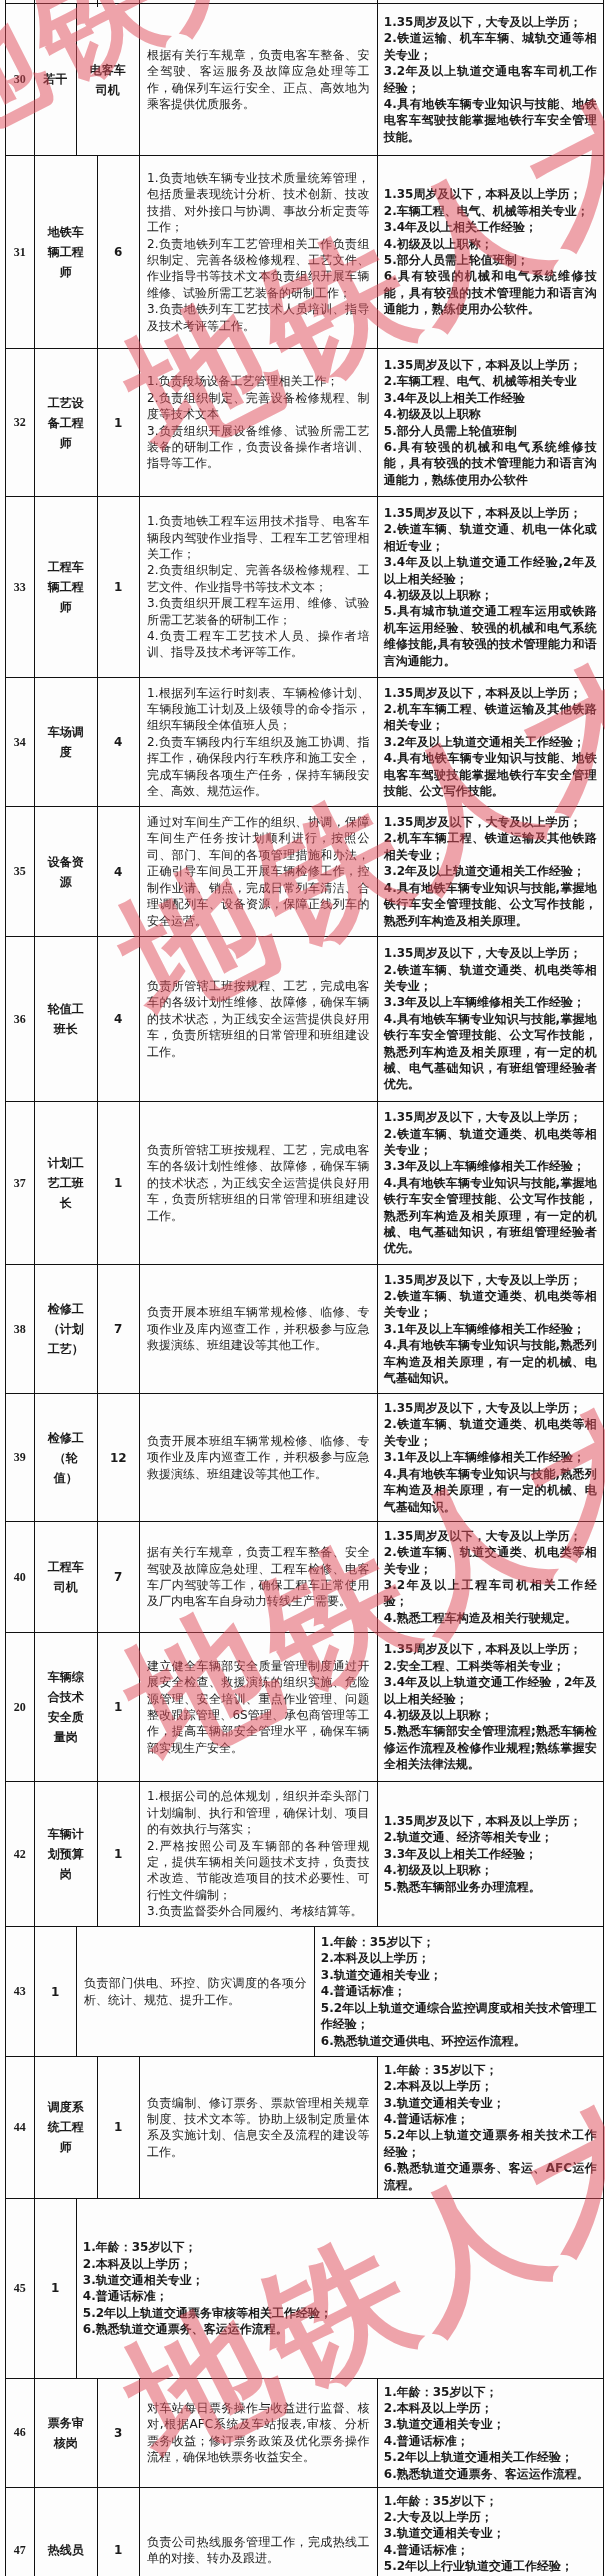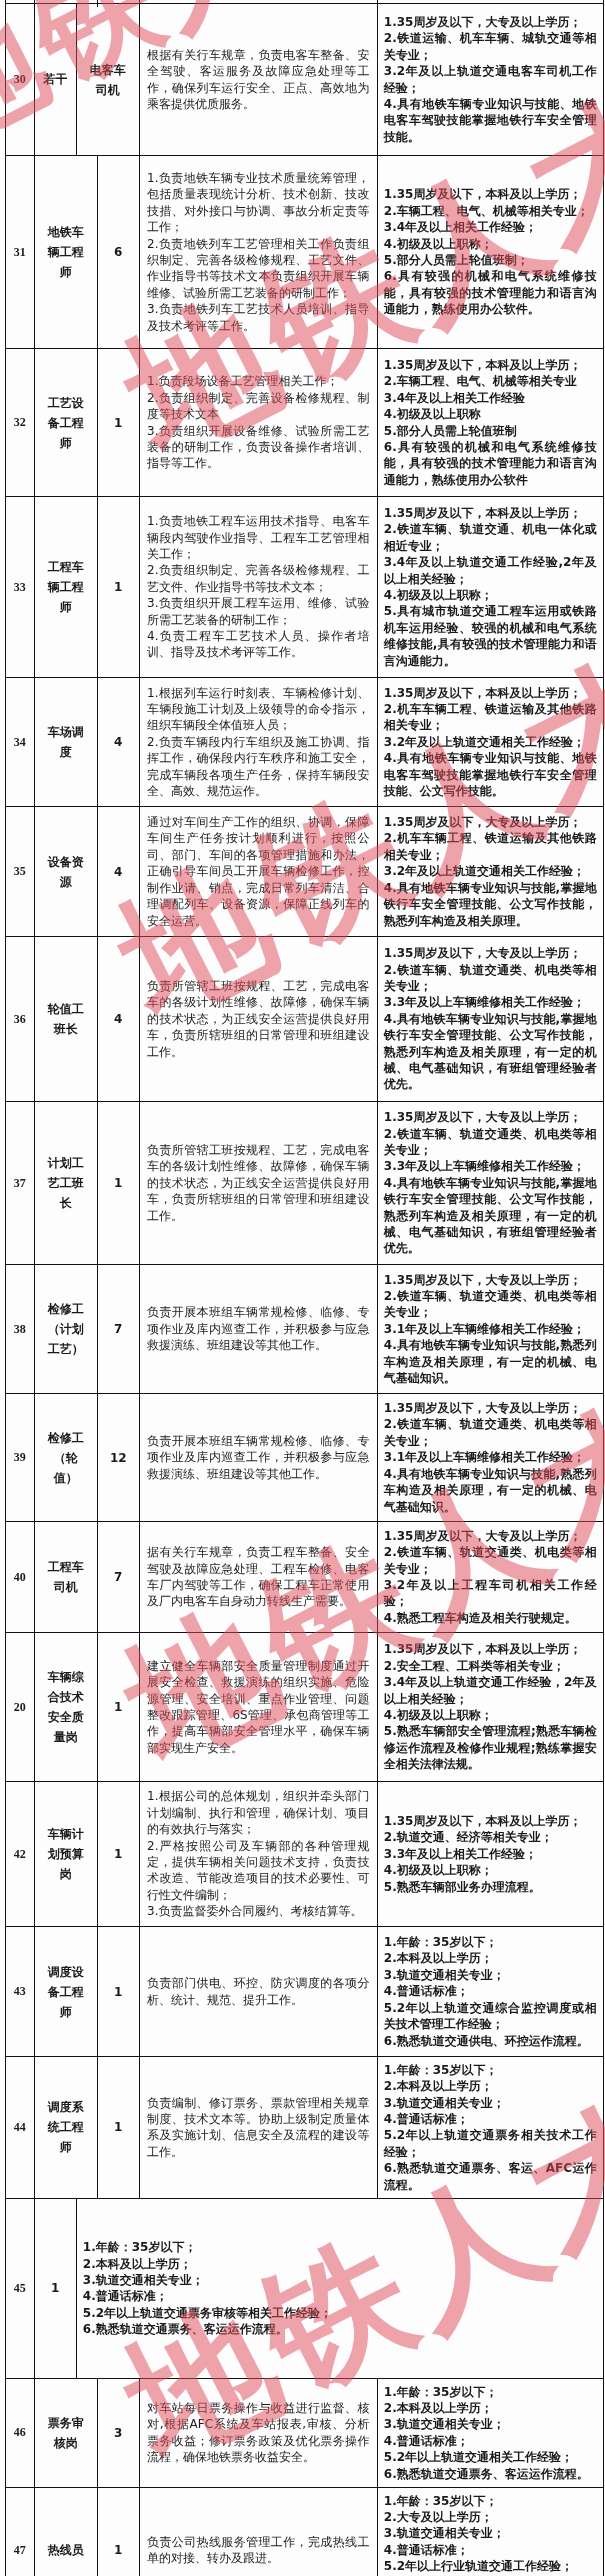--- a/index.html
+++ b/index.html
@@ -283,23 +283,20 @@
             <div class="celltext">1.35周岁及以下，本科及以上学历；
 2.轨道交通、经济等相关专业；
 3.3年及以上相关工作经验；
 4.初级及以上职称；
 5.熟悉车辆部业务办理流程。</div>
           </div>
     </div>
 
     <div class="trow" style="min-height: 129px;">
       <div class="cell c-no">43</div>
-      <div class="cell c-title">
-            <div class="celltext">调度设备工程师</div>
-          </div>
       <div class="cell c-count">1</div>
       <div class="cell c-duties">
             <div class="celltext">负责部门供电、环控、防灾调度的各项分析、统计、规范、提升工作。</div>
           </div>
       <div class="cell c-req">
             <div class="celltext">1.年龄：35岁以下；
 2.本科及以上学历；
 3.轨道交通相关专业；
 4.普通话标准；
 5.2年以上轨道交通综合监控调度或相关技术管理工作经验；

